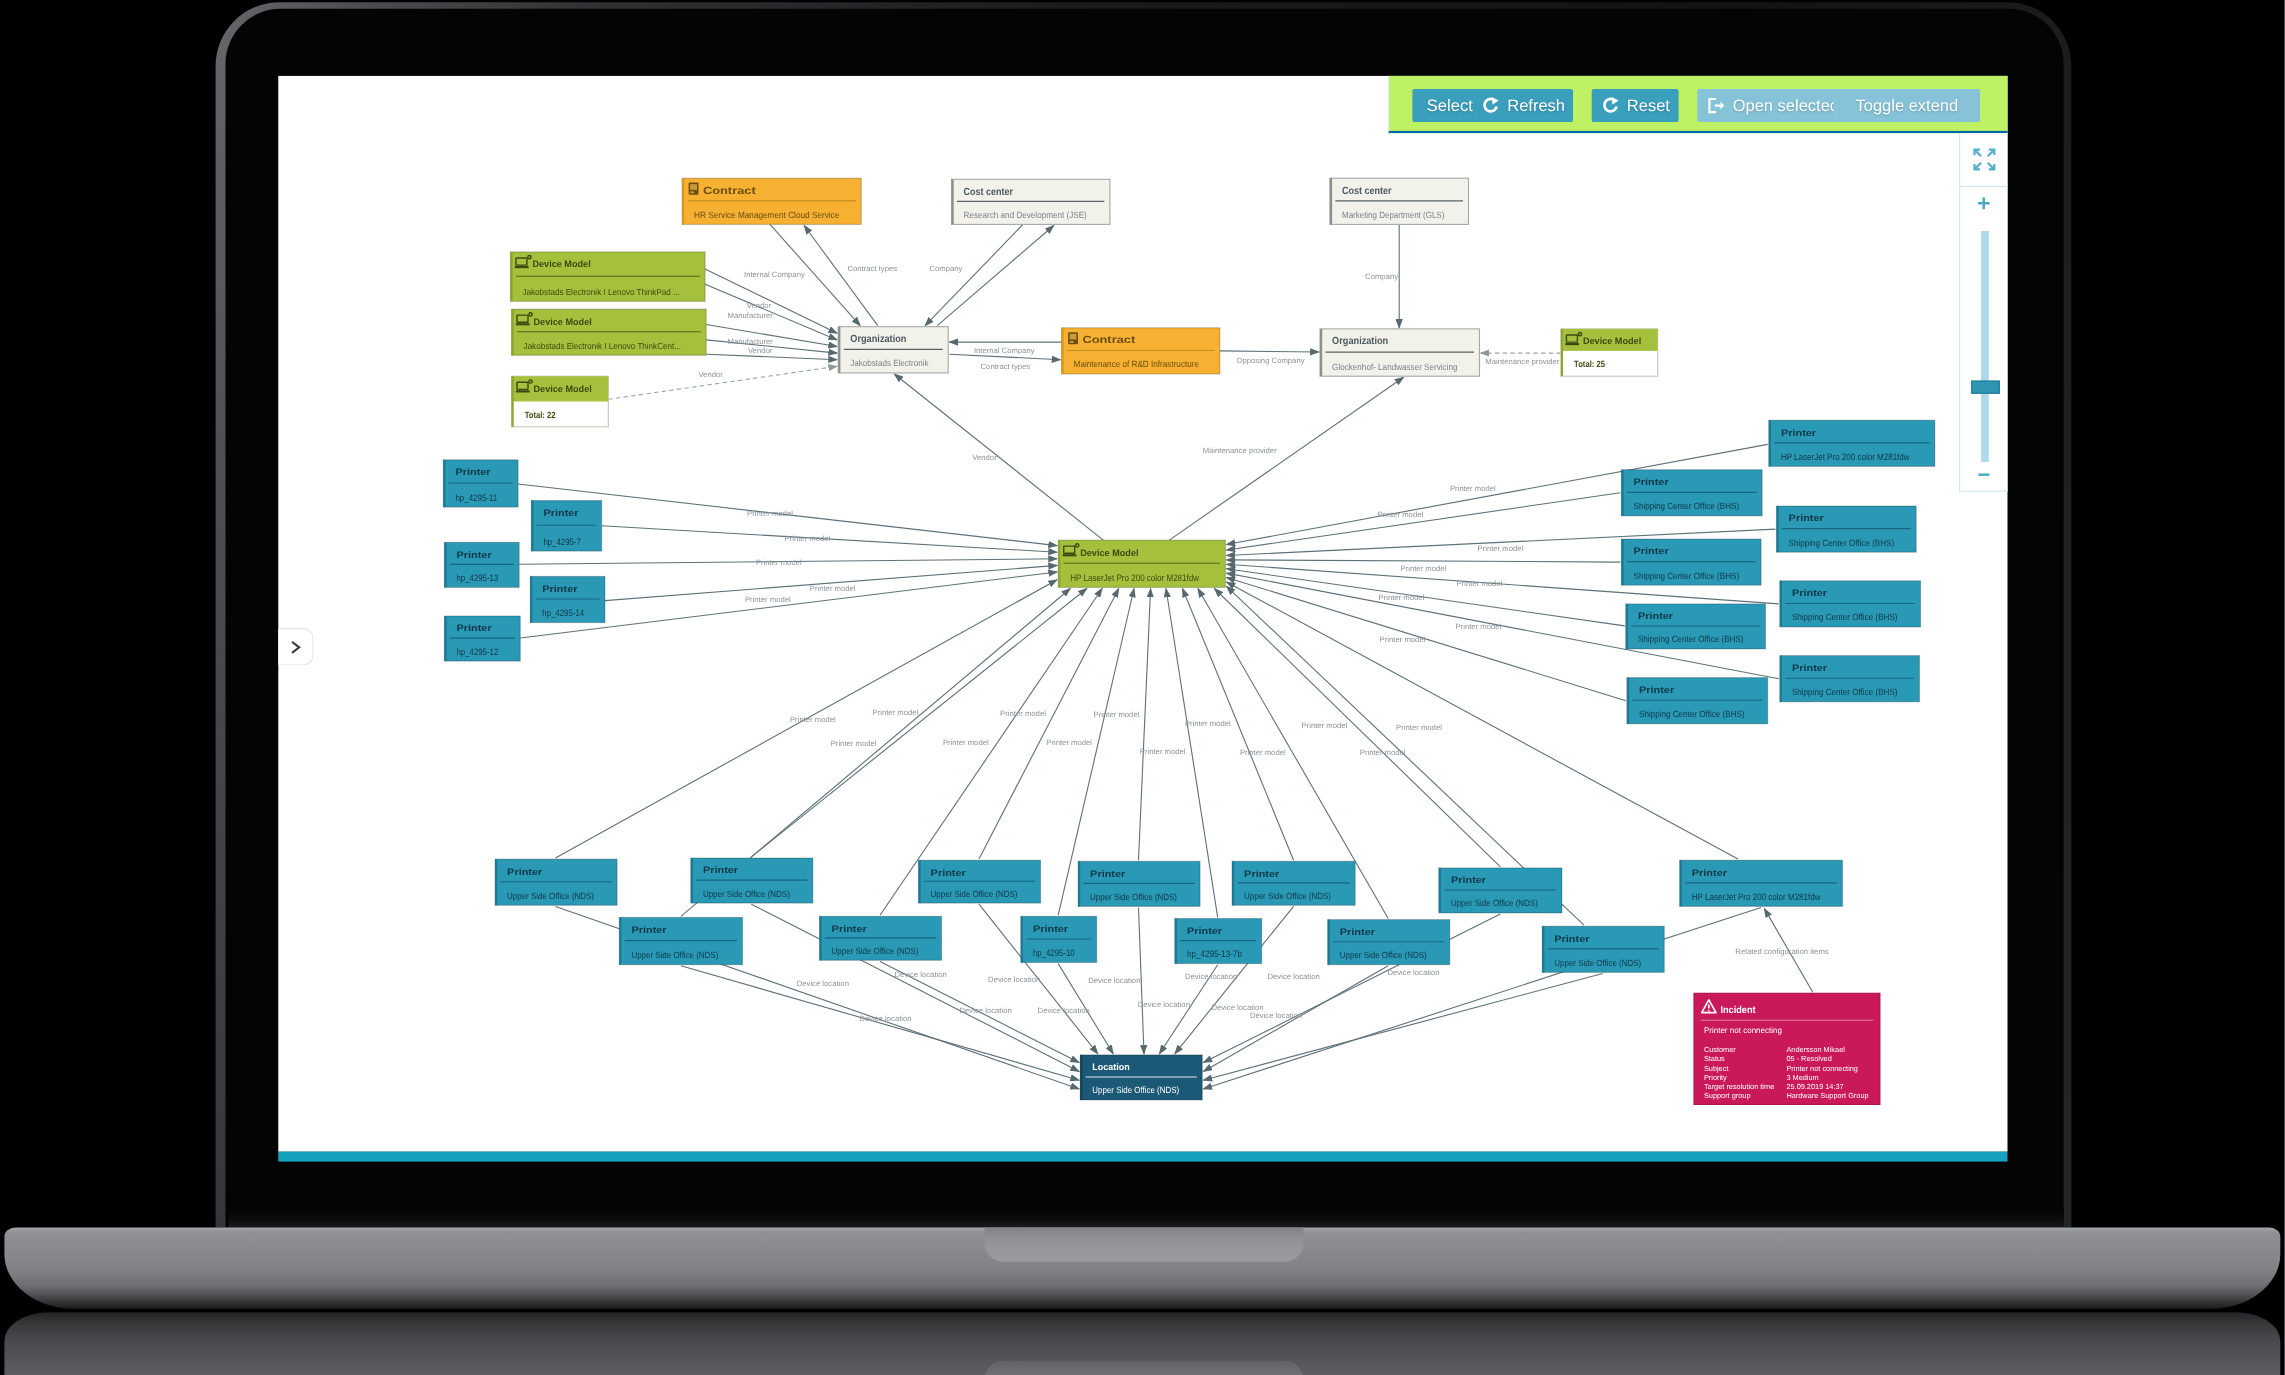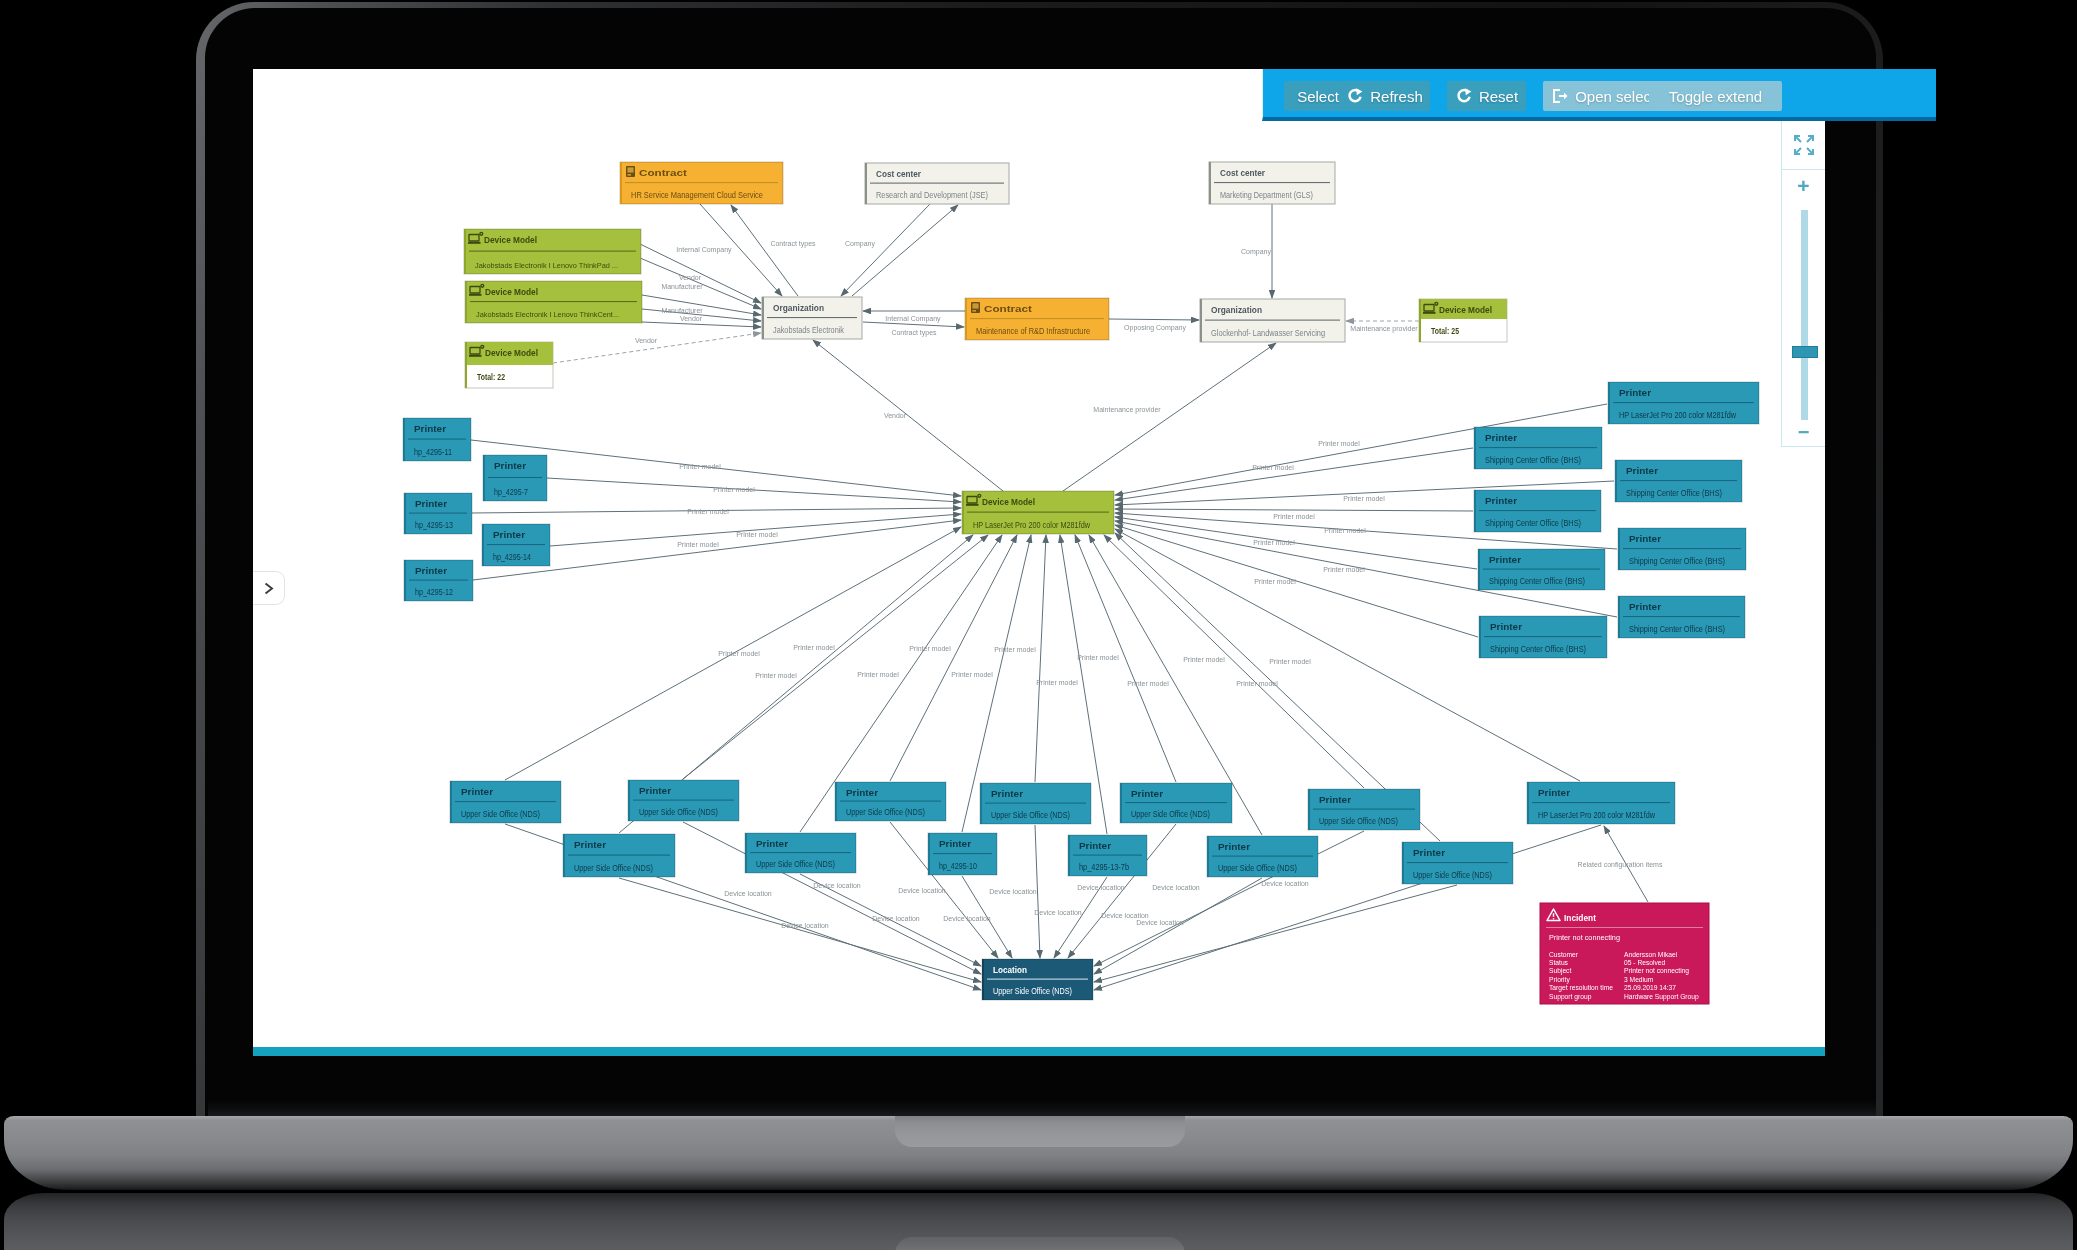--- a/index.html
+++ b/index.html
@@ -1,19 +1,19 @@
 <!DOCTYPE html>
 <html><head><meta charset="utf-8"><style>
 *{margin:0;padding:0;box-sizing:border-box}
 body{width:2077px;height:1250px;background:#000;position:relative;overflow:hidden;font-family:"Liberation Sans",sans-serif}
 .lid{position:absolute;left:196px;top:2px;width:1687px;height:1114px;border-radius:58px 58px 0 0;background:linear-gradient(105deg,#67686C 0%,#4E4F52 6%,#2F3032 18%,#1B1B1C 40%,#131314 70%,#242526 100%)}
 .lid-in{position:absolute;left:9px;top:6px;right:7px;bottom:0;border-radius:50px 50px 0 0;background:#040404}
 .screen{position:absolute;left:253px;top:69px;width:1572px;height:978px;background:#fff}
 .tealbar{position:absolute;left:253px;top:1047px;width:1572px;height:9px;background:#14A2BF}
-.toolbar{position:absolute;left:1262px;top:69px;width:674px;height:52px;background:#0ea5e9;border-bottom:4px solid #0369a1;border-left:1px solid #DDF0F6}
+.toolbar{position:absolute;left:1262px;top:69px;width:563px;height:52px;background:#bef264;border-bottom:2px solid #0369a1;border-left:1px solid #DDF0F6}
 .btn{position:absolute;top:12px;height:30px;color:#fff;font-size:15px;display:flex;align-items:center;justify-content:center;border-radius:2px;text-shadow:0 1px 2px rgba(0,0,0,0.22)}
 .dk{background:#3A9EBD}
 .lt{background:#86C3D8}
 .zoompanel{position:absolute;left:1781px;top:121px;width:44px;height:326px;background:#fff;border-left:1px solid #CBE7F1;border-bottom:1px solid #CBE7F1}
 .zdiv{position:absolute;left:0;top:48px;width:100%;border-top:1px solid #CBE7F1}
 .plus{position:absolute;left:0;top:53px;width:100%;text-align:center;color:#4FA8C6;font-size:21px;font-weight:bold}
 .minus{position:absolute;left:0;top:300px;width:100%;text-align:center;color:#4FA8C6;font-size:20px;font-weight:bold}
 .track{position:absolute;left:19px;top:89px;width:7px;height:210px;background:#AFD9E6}
 .handle{position:absolute;left:10px;top:225px;width:26px;height:12px;background:#2E95B3;border:1px solid #1F7E98}
 .tab{position:absolute;left:253px;top:571px;width:32px;height:34px;background:#fff;border:1px solid #E3E3E3;border-left:none;border-radius:0 9px 9px 0}
@@ -394,21 +394,21 @@
       </svg>Refresh</div>
 <div class="btn dk" style="left:184px;width:79px"><svg width="18" height="18" viewBox="0 0 18 18" style="margin-right:6px">
         <path d="M 13.6 5.2 A 5.6 5.6 0 1 0 14.6 9.8" fill="none" stroke="#fff" stroke-width="2.5"></path>
         <path d="M 10.2 1.2 L 16.4 4.4 L 10.8 8.2 Z" fill="#fff"></path>
       </svg>Reset</div>
 <div class="btn lt" style="left:280px;width:137px"><svg width="18" height="16" viewBox="0 0 18 16" style="margin-right:6px">
         <path d="M 9 2 H 3 V 14 H 9" fill="none" stroke="#fff" stroke-width="2"></path>
         <path d="M 8 8 H 14" stroke="#fff" stroke-width="2"></path>
         <path d="M 13 4.5 L 16.5 8 L 13 11.5 Z" fill="#fff"></path>
       </svg>Open selected</div>
-<div class="btn lt" style="left:386px;width:133px">Toggle extend</div>
+<div class="btn lt" style="left:404px;width:133px">Toggle extend</div>
 </div>
 <div class="zoompanel">
 <div style="position:absolute;left:9px;top:11px"><svg width="26" height="26" viewBox="0 0 26 26">
         <g stroke="#57AECB" stroke-width="2" fill="none">
 <path d="M10 10 L4 4 M4 9 V4 H9"></path>
           <path d="M16 10 L22 4 M17 4 H22 V9"></path>
 <path d="M10 16 L4 22 M4 17 V22 H9"></path>
           <path d="M16 16 L22 22 M22 17 V22 H17"></path>
         </g>
       </svg></div>

